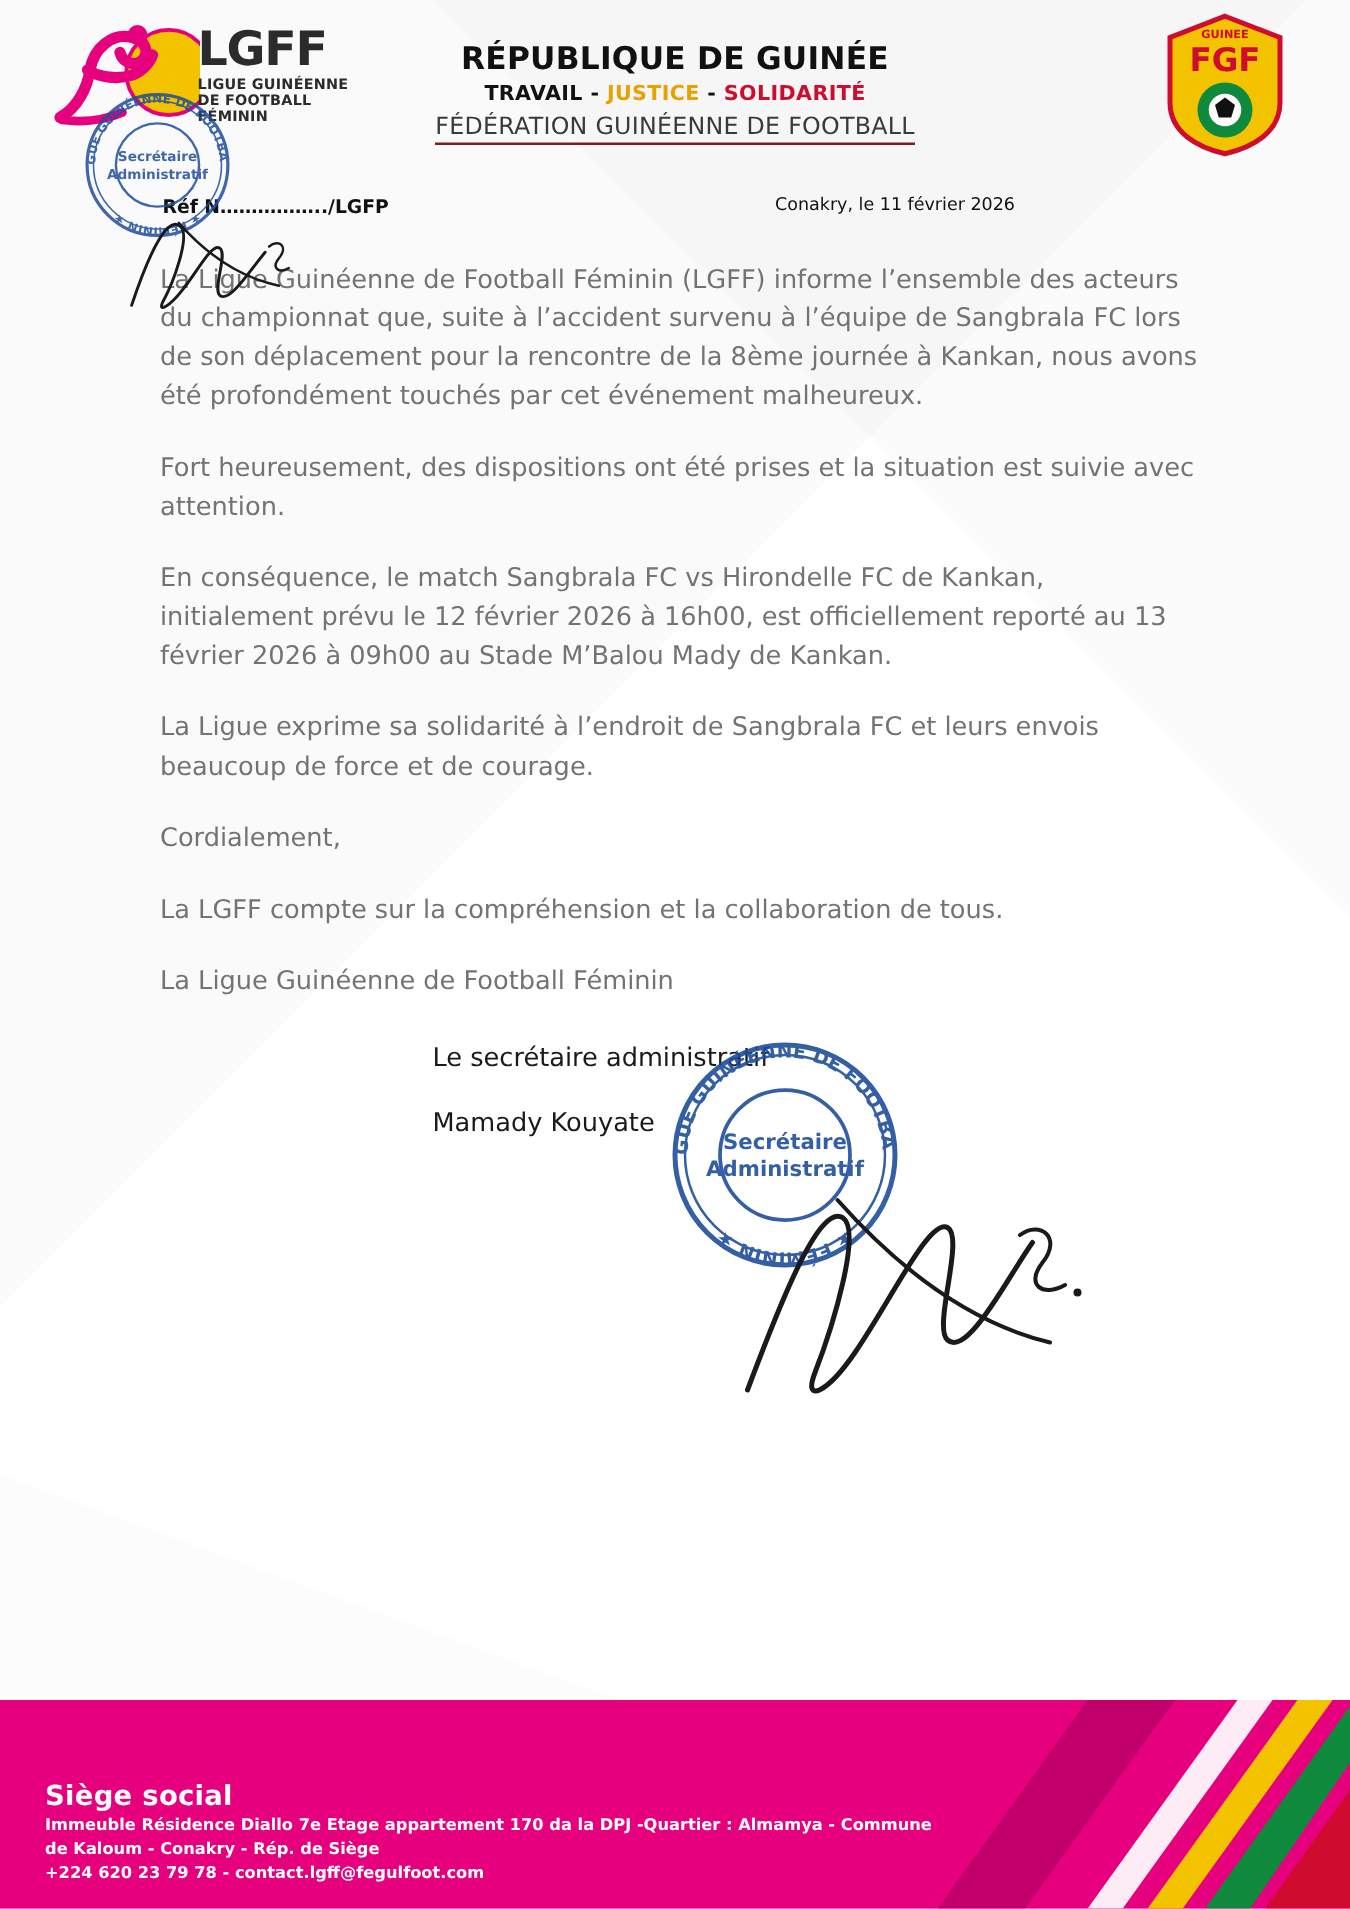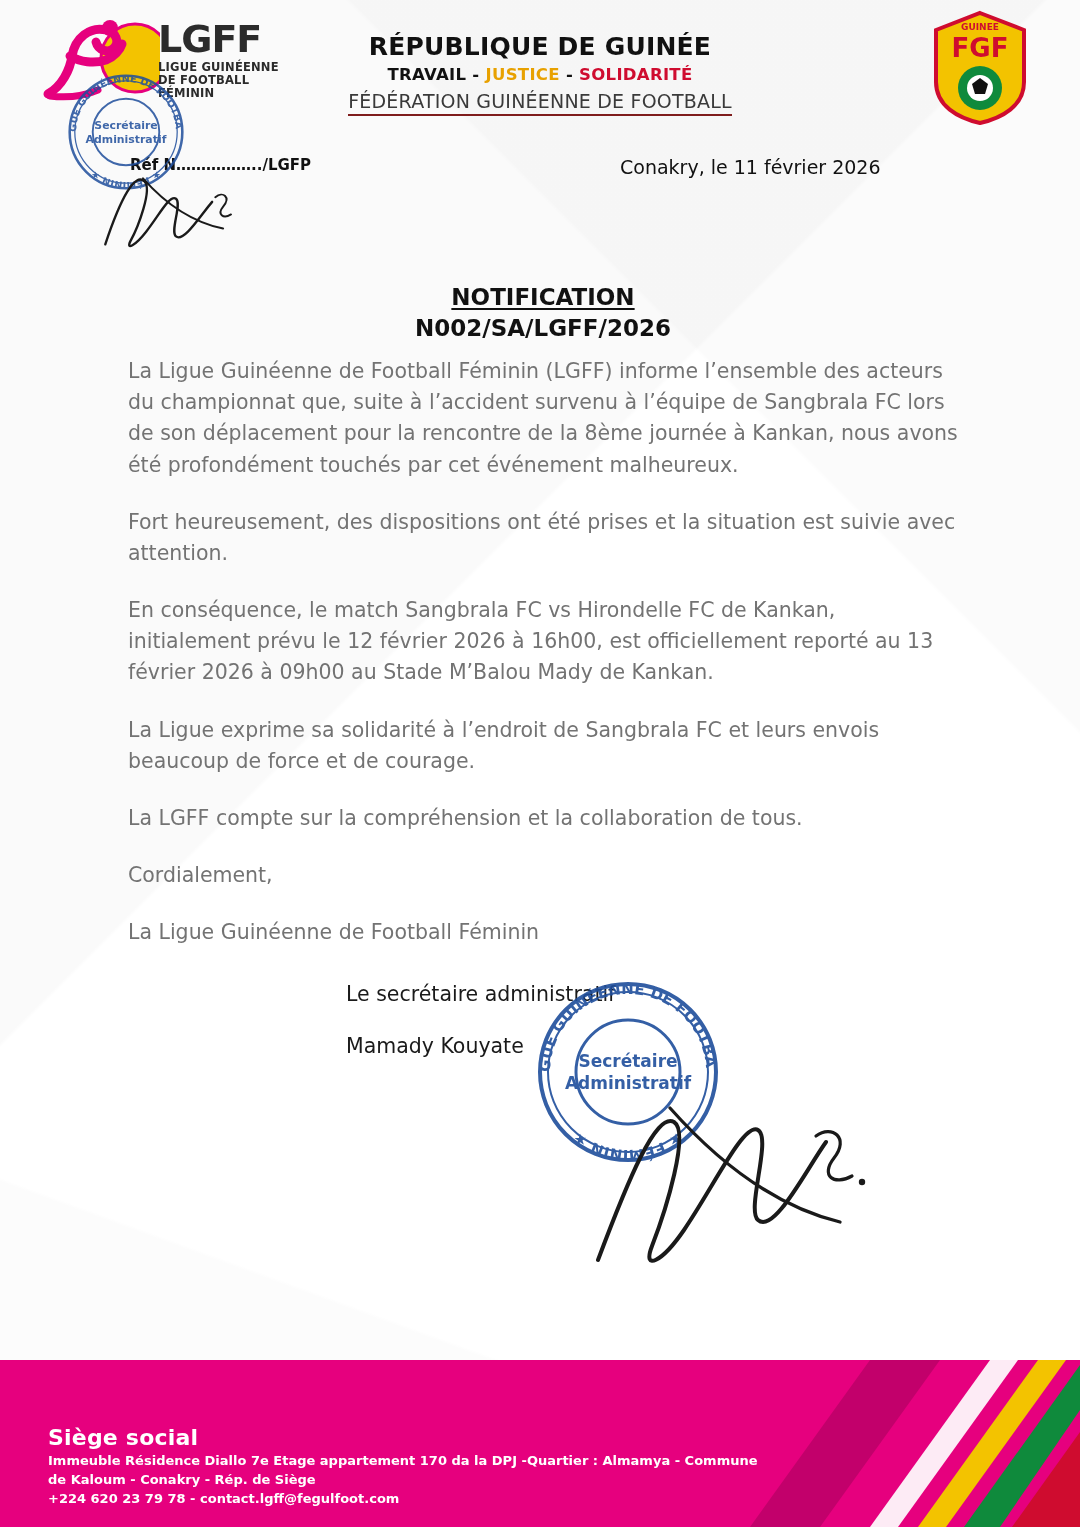--- a/index.html
+++ b/index.html
@@ -122,21 +122,21 @@
     left: 130px;
     top: 0;
     font-size: 15px;
     font-weight: bold;
     color: #111;
   }
   .ref-right {
     position: absolute;
     left: 620px;
     top: 0;
-    font-size: 19px;
+    font-size: 14px;
     color: #111;
   }
 
   
   .stamp-top {
     position: absolute;
     left: 62px;
     top: -88px;
     width: 128px;
     height: 128px;
@@ -223,21 +223,21 @@
   }
   .footer-stripes {
     position: absolute;
     right: 0;
     top: 0;
     bottom: 0;
     width: 330px;
   }
   .footer-text {
     position: absolute;
-    left: 48px;
+    left: 36px;
     bottom: 18px;
     color: #ffffff;
   }
   .footer-title {
     font-size: 22px;
     font-weight: bold;
     letter-spacing: 0.2px;
     margin-bottom: 2px;
   }
   .footer-line {
@@ -315,31 +315,27 @@
   <svg class="sig-top" viewBox="0 0 200 140">
     <path d="M10 120 C30 60 48 28 60 40 C70 50 52 98 42 116 C36 128 48 122 62 104
              C78 84 92 56 100 62 C108 68 92 104 100 110 C110 118 132 82 146 66" fill="none" stroke="#1a1a1a" stroke-width="3" stroke-linecap="round"></path>
       <path d="M58 36 C88 70 122 92 160 100" fill="none" stroke="#1a1a1a" stroke-width="2.5" stroke-linecap="round"></path>
       <path d="M150 60 C160 52 170 60 160 72 C152 82 160 88 170 82" fill="none" stroke="#1a1a1a" stroke-width="2.5" stroke-linecap="round"></path>
   </svg>
 </div>
 
 <div class="doc-body">
 
-  <div class="notif-title">
-    <div class="line1">NOTIFICATION</div>
-    <div class="line2">N002/SA/LGFF/2026</div>
-  </div>
 
   <p class="para first">La Ligue Guinéenne de Football Féminin (LGFF) informe l’ensemble des acteurs du championnat que, suite à l’accident survenu à l’équipe de Sangbrala FC lors de son déplacement pour la rencontre de la 8ème journée à Kankan, nous avons été profondément touchés par cet événement malheureux.</p>
   <p class="para gap">Fort heureusement, des dispositions ont été prises et la situation est suivie avec attention.</p>
   <p class="para gap">En conséquence, le match Sangbrala FC vs Hirondelle FC de Kankan, initialement prévu le 12 février 2026 à 16h00, est officiellement reporté au 13 février 2026 à 09h00 au Stade M’Balou Mady de Kankan.</p>
   <p class="para gap">La Ligue exprime sa solidarité à l’endroit de Sangbrala FC et leurs envois beaucoup de force et de courage.</p>
+  <p class="para gap">Cordialement,</p>
   <p class="para gap">La LGFF compte sur la compréhension et la collaboration de tous.</p>
-  <p class="para gap">Cordialement,</p>
   <p class="para gap">La Ligue Guinéenne de Football Féminin</p>
 
   <div class="sign-block">
     <div class="sign-role">Le secrétaire administratif</div>
     <div class="sign-name">Mamady Kouyate</div>
 
     <svg class="stamp-bottom" viewBox="0 0 200 200">
       <defs>
         <path id="arcB1" d="M100,100 m-78,0 a78,78 0 1,1 156,0" fill="none"></path>
         <path id="arcB2" d="M100,100 m78,0 a78,78 0 1,1 -156,0" fill="none"></path>

